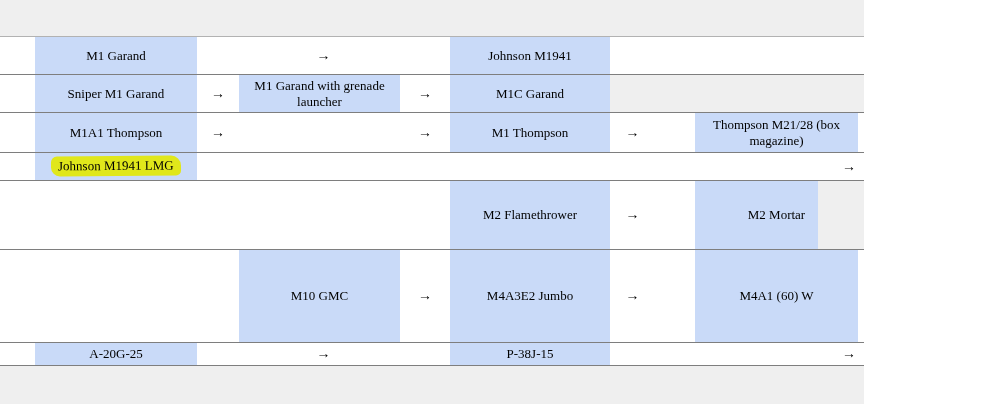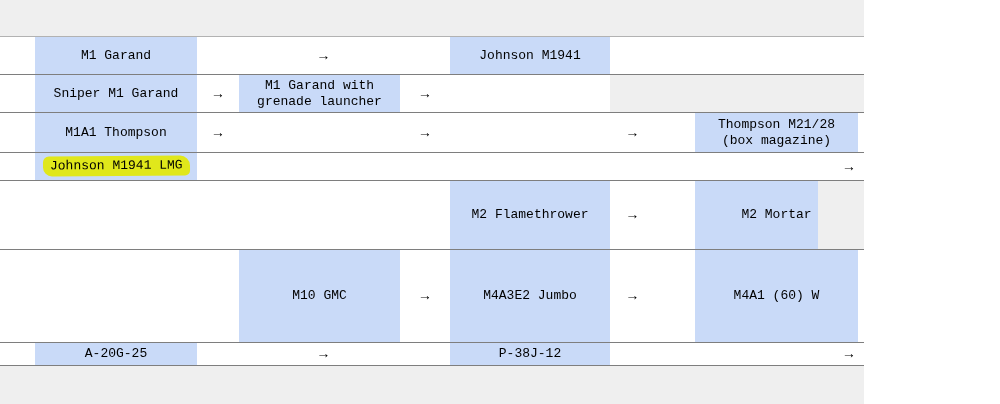--- a/index.html
+++ b/index.html
@@ -1,18 +1,18 @@
 <!DOCTYPE html>
 <html><head>
 <meta charset="utf-8">
 <style>
   html,body{margin:0;padding:0;background:#ffffff;}
   .canvas{
     position:relative;width:864px;height:404px;overflow:hidden;
-    font-family:Liberation Mono, monospace;color:#000;background:#ffffff;
+    font-family:Liberation Serif, serif;color:#000;background:#ffffff;
   }
   .band{width:1000px;background:#efefef;}
   .band.top{height:36px;border-bottom:1px solid #b2b2b2;}
   .band.bottom{height:38px;}
   .row{position:relative;width:1000px;background:#ffffff;border-bottom:1px solid #7e7e7e;box-sizing:border-box;}
   .r1{height:38px;}
   .r2{height:38px;}
   .r3{height:40px;}
   .r4{height:28px;}
   .r5{height:69px;}
@@ -61,27 +61,29 @@
     <div class="arrow aAC">→</div>
     <div class="cell unit cC">Johnson M1941</div>
     <div class="arrow aF">→</div>
   </div>
 
   <div class="row r2">
     <div class="cell unit cA">Sniper M1 Garand</div>
     <div class="arrow aAB">→</div>
     <div class="cell unit cB">M1 Garand with grenade launcher</div>
     <div class="arrow aBC">→</div>
+    <div class="cell unit cC">M1C Garand</div>
     <div class="greyfill grey-r2"></div>
   </div>
 
   <div class="row r3">
     <div class="cell unit cA">M1A1 Thompson</div>
     <div class="arrow aAB">→</div>
     <div class="arrow aBC">→</div>
+    <div class="cell unit cC">M1 Thompson</div>
     <div class="arrow aCD">→</div>
     <div class="cell unit cD">Thompson M21/28 (box magazine)</div>
     <div class="arrow aF">→</div>
   </div>
 
   <div class="row r4">
     <div class="cell unit cA">
       <span class="hl">Johnson M1941 LMG</span>
     </div>
     <div class="arrow aE">→</div>
@@ -99,19 +101,19 @@
     <div class="arrow aBC">→</div>
     <div class="cell unit cC">M4A3E2 Jumbo</div>
     <div class="arrow aCD">→</div>
     <div class="cell unit cD">M4A1 (60) W</div>
     <div class="arrow aF">→</div>
   </div>
 
   <div class="row r7">
     <div class="cell unit cA">A-20G-25</div>
     <div class="arrow aAC">→</div>
-    <div class="cell unit cC">P-38J-12</div>
+    <div class="cell unit cC">P-38J-15</div>
     <div class="arrow aE">→</div>
   </div>
 
   <div class="band bottom"></div>
 
 </div>
 
 </body></html>

